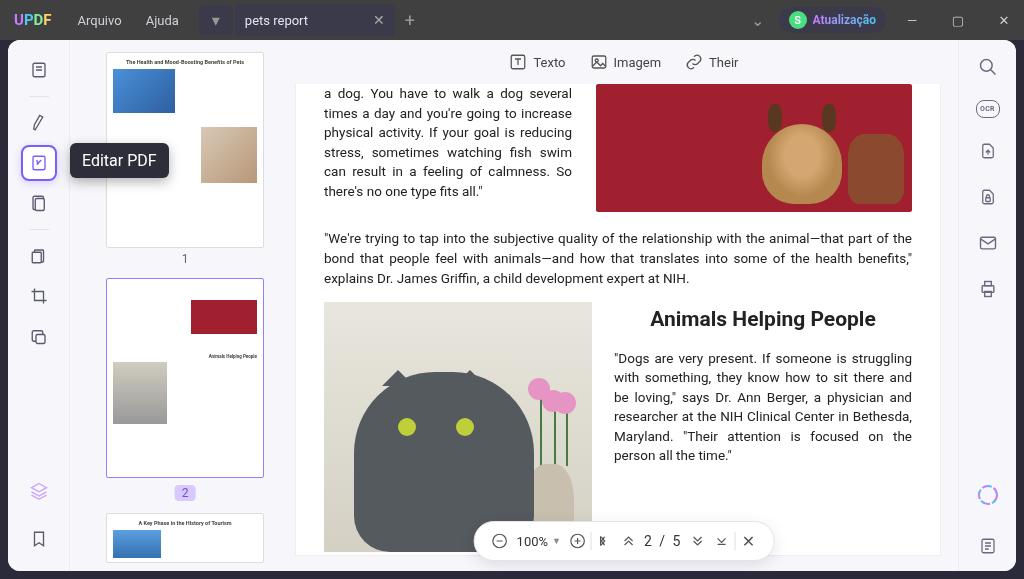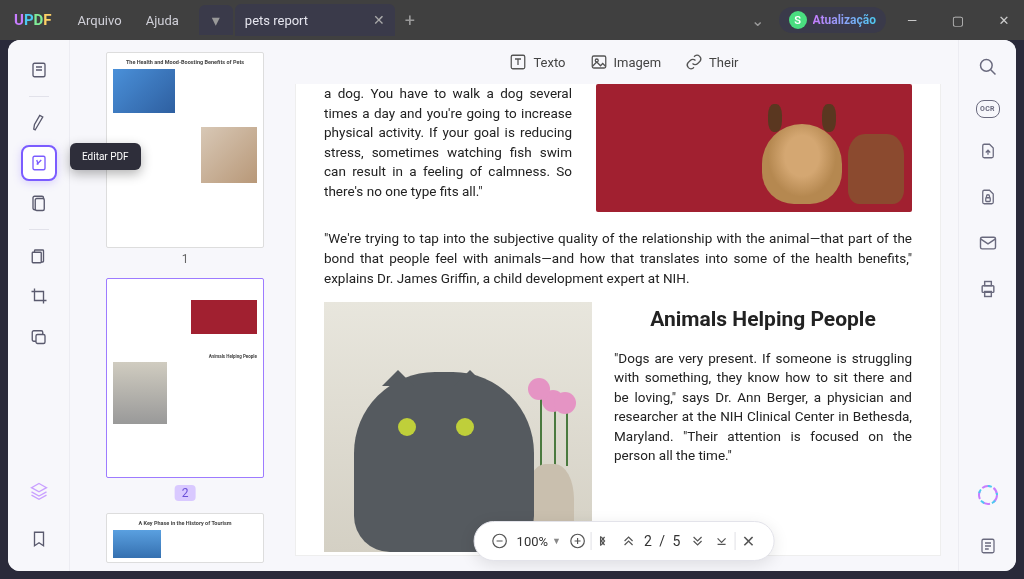--- a/index.html
+++ b/index.html
@@ -23,21 +23,21 @@
 
 .workspace { position:absolute; top:40px; bottom:8px; left:8px; right:8px; background:#f7f7fb; border-radius:12px; display:flex; overflow:hidden; }
 
 .left-rail { width: 62px; background:#f7f7fb; display:flex; flex-direction:column; align-items:center; padding-top:12px; gap: 4px; position:relative; border-right: 1px solid #ececf2; }
 .rail-btn { width:36px; height:36px; border-radius:8px; display:flex; align-items:center; justify-content:center; color:#5a5a6e; cursor:pointer; position:relative; }
 .rail-btn.active { background:#ffffff; border: 2px solid #7b5cff; box-shadow: 0 2px 8px rgba(123,92,255,.25); }
 .rail-sep { width: 20px; height:1px; background:#e2e2ea; margin: 4px 0; }
 .rail-spacer { flex:1; }
 .rail-bottom { display:flex; flex-direction:column; align-items:center; gap:12px; padding-bottom:14px; }
 
-.tooltip { position:absolute; left: 62px; top: 103px; background:#2e2e3a; color:#fff; font-size:10px; padding:8px 12px; border-radius:6px; white-space:nowrap; z-index:50; box-shadow:0 4px 12px rgba(0,0,0,.3); }
+.tooltip { position:absolute; left: 62px; top: 103px; background:#2e2e3a; color:#fff; font-size:16px; padding:8px 12px; border-radius:6px; white-space:nowrap; z-index:50; box-shadow:0 4px 12px rgba(0,0,0,.3); }
 .tooltip::before { content:""; position:absolute; left:-5px; top:50%; transform:translateY(-50%); border:5px solid transparent; border-right-color:#2e2e3a; }
 
 .thumb-panel { width: 220px; background:#f7f7fb; overflow-y:auto; padding: 12px 26px 12px 36px; }
 .thumb { border:1px solid #ddd; border-radius:2px; background:#fff; margin-bottom:4px; overflow:hidden; }
 .thumb.sel { border: 1.5px solid #9d7bff; }
 .thumb-num { text-align:center; font-size:12px; color:#666; margin-bottom: 12px; }
 .thumb-num.badge { display:inline-block; background:#d9c9ff; color:#6b4fd8; border-radius:4px; padding:1px 7px; margin-left:50%; transform:translateX(-50%); }
 .thumb-content { padding:6px; font-size: 4px; line-height:1.2; color:#444; }
 .thumb-title { text-align:center; font-weight:700; font-size:5.5px; margin-bottom:3px; }
 .thumb-row { display:flex; gap:3px; margin-bottom:3px; }

